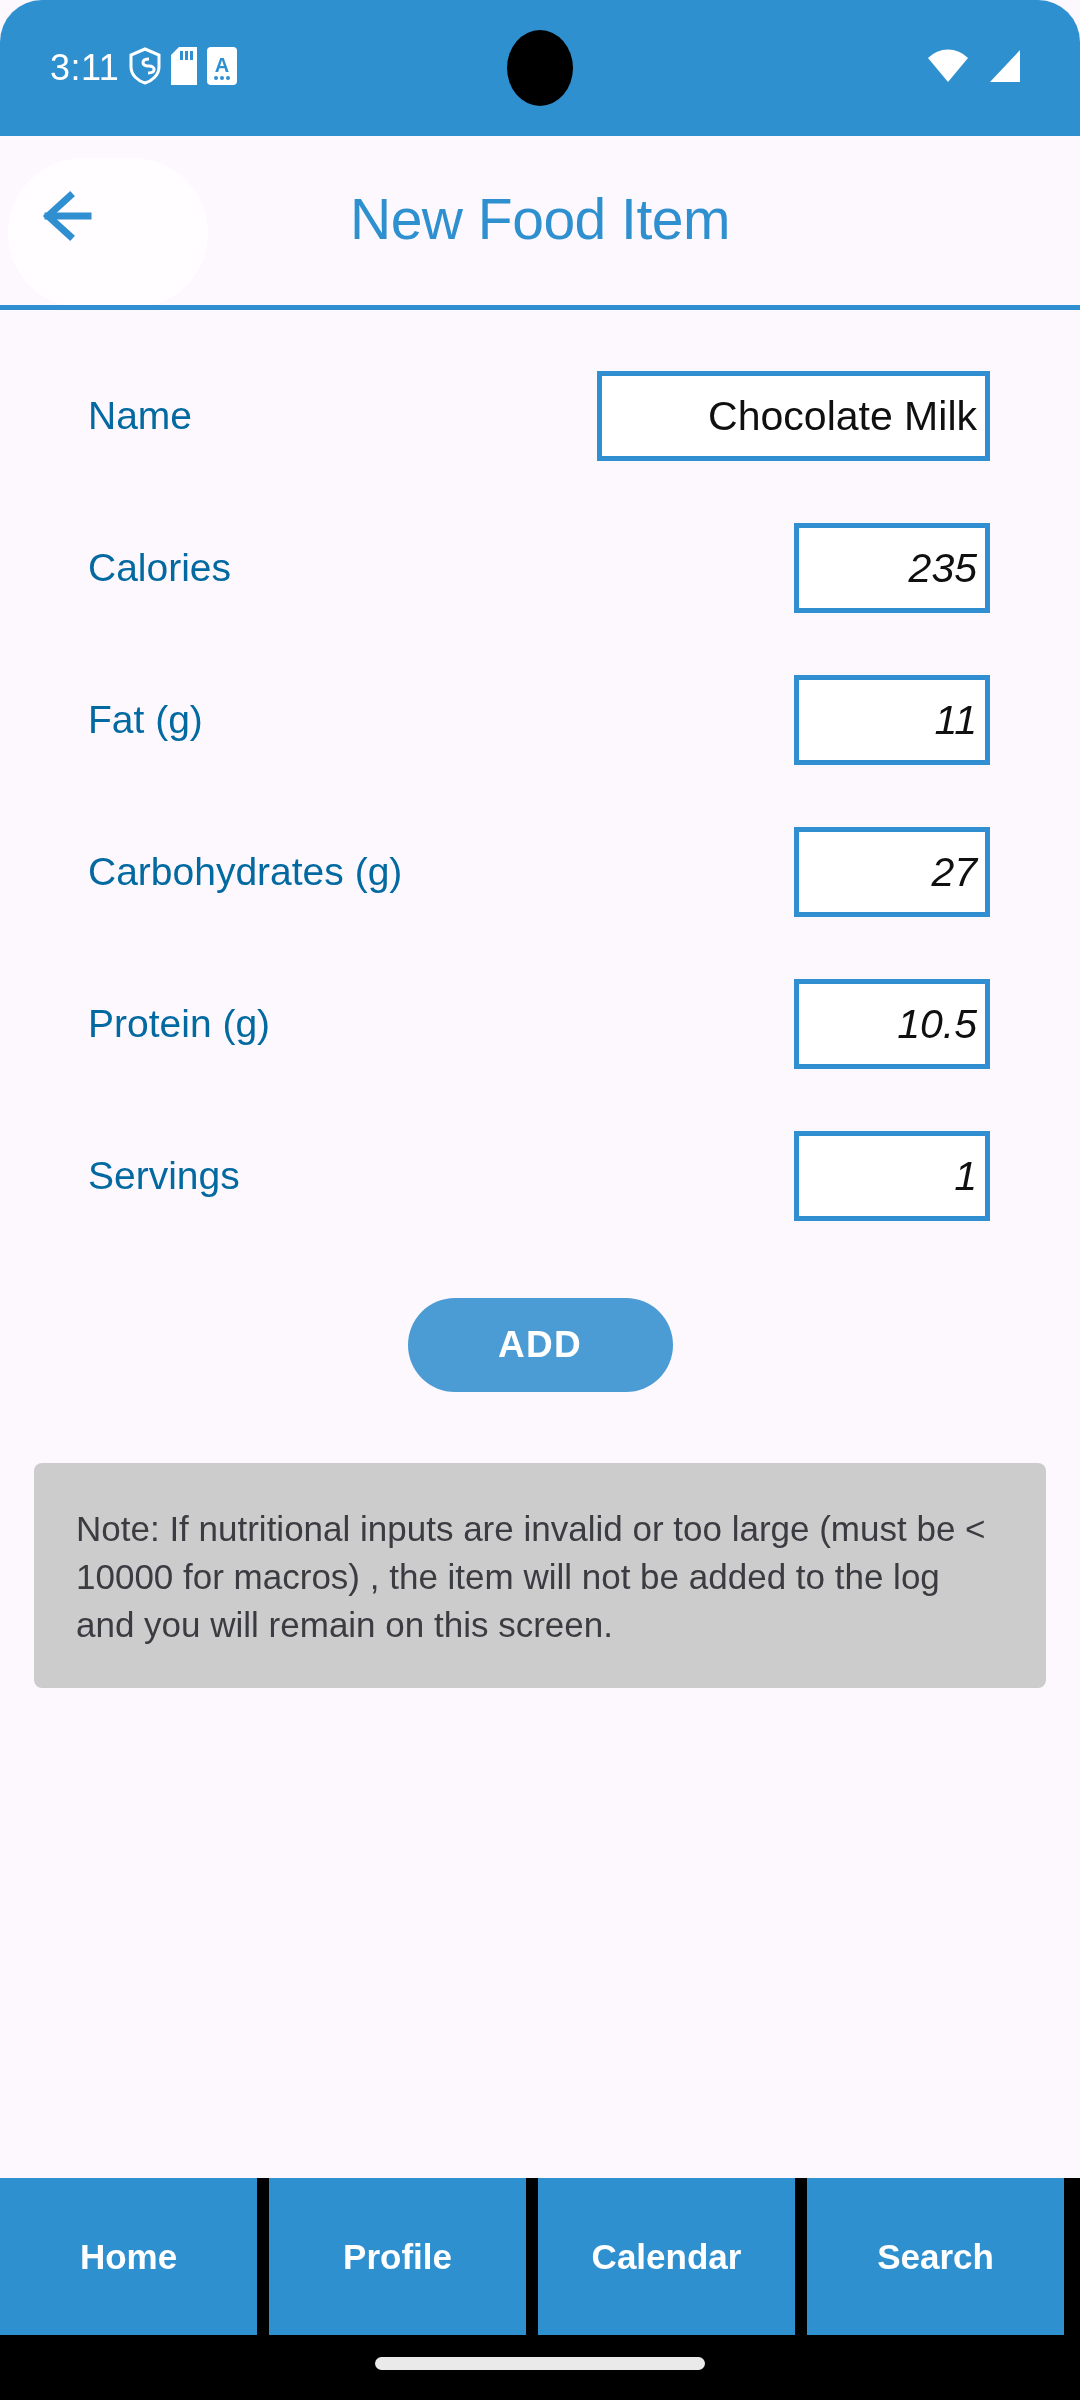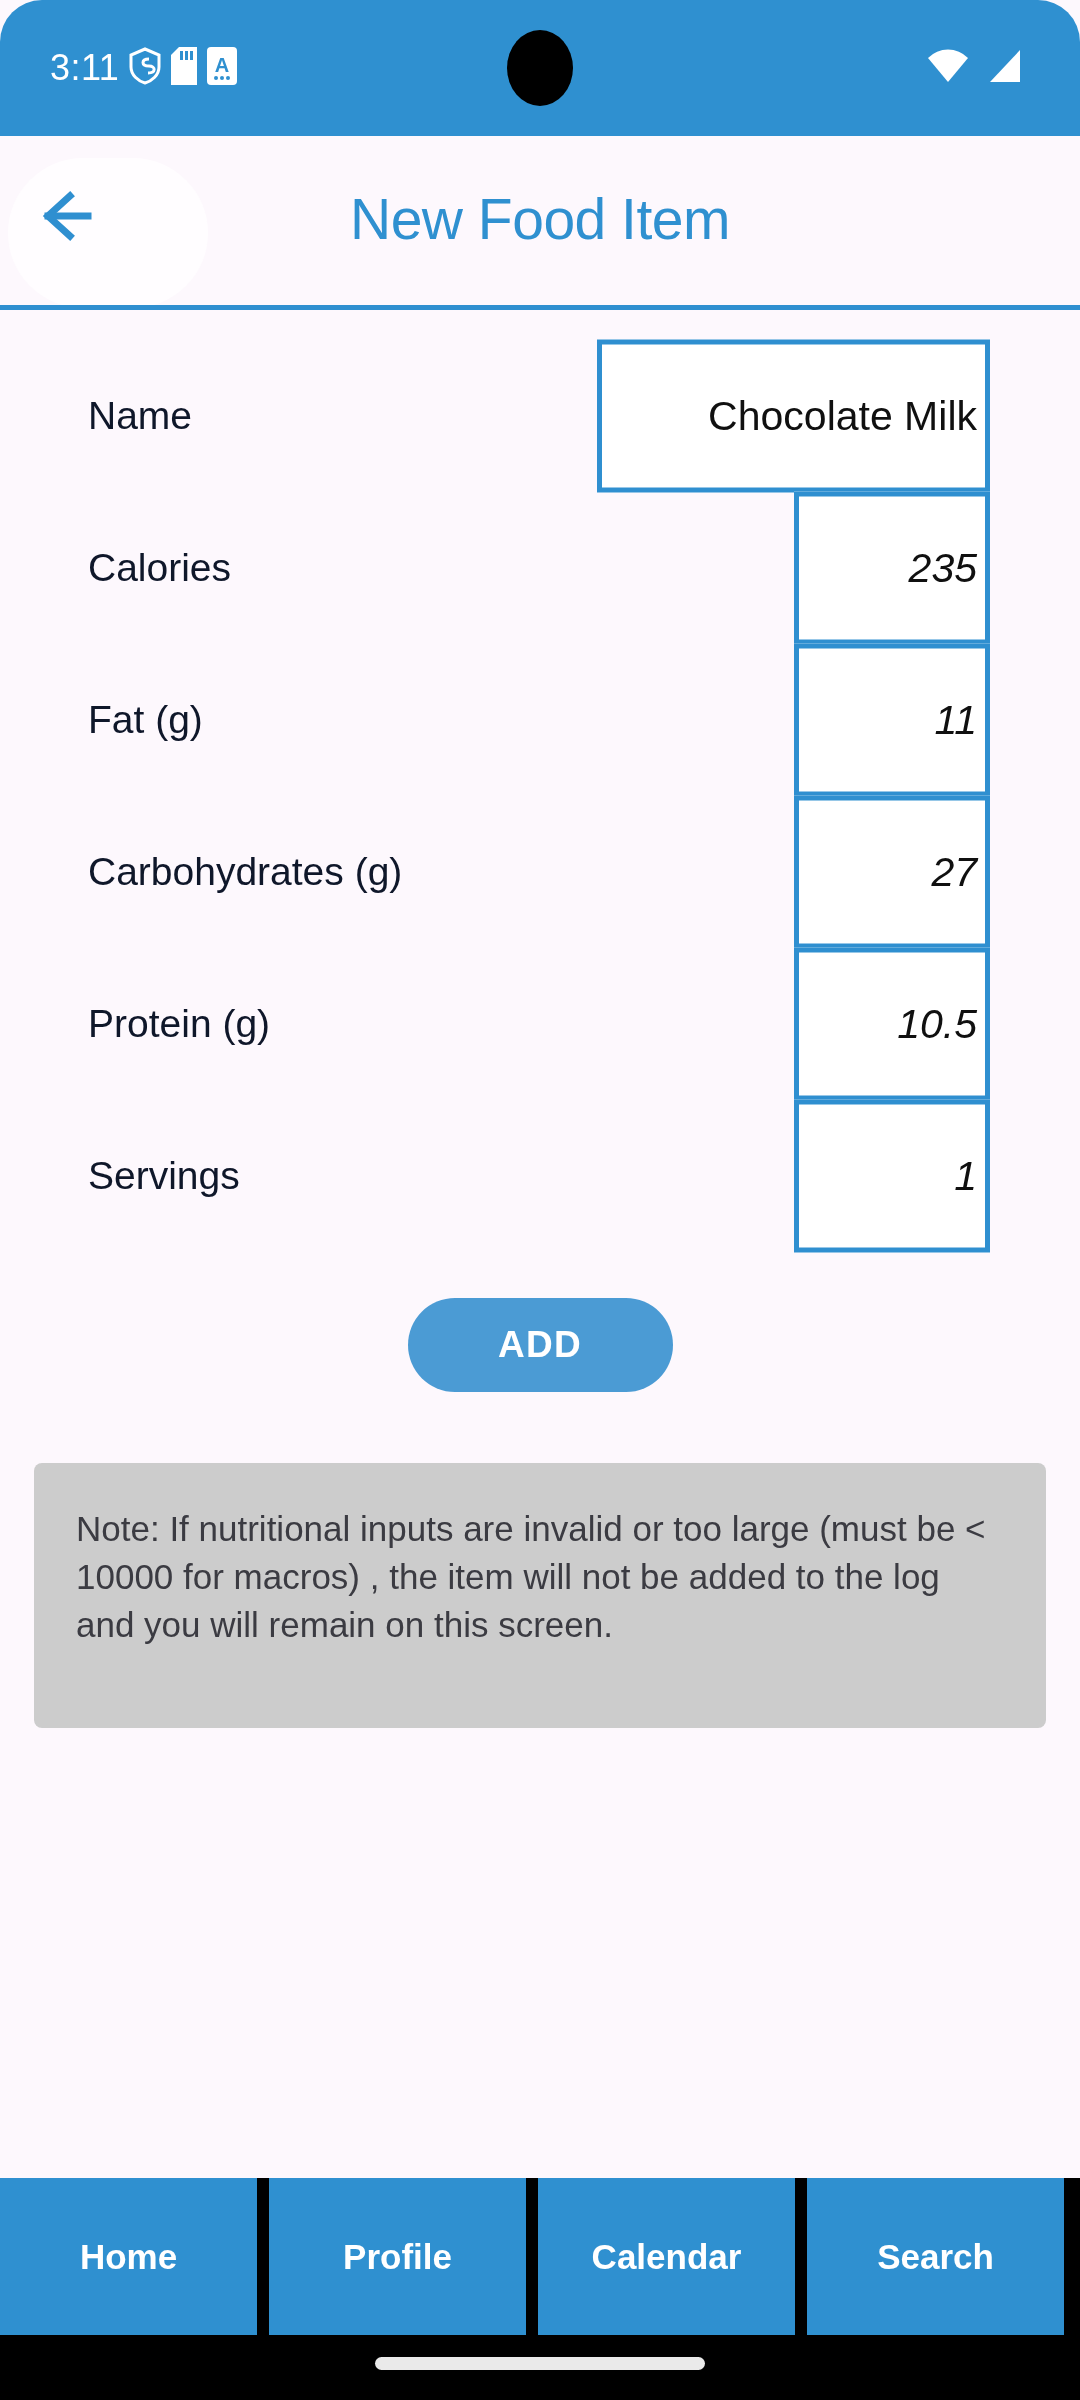--- a/index.html
+++ b/index.html
@@ -124,30 +124,30 @@
   .form-row {
     position: relative;
     width: 1080px;
     height: 152px;
   }
   .form-label {
     position: absolute;
     left: 88px;
     top: 50%;
     transform: translateY(-50%);
-    color: #0f172a;
+    color: #0369a1;
     font-size: 39px;
     white-space: nowrap;
   }
   .field {
     position: absolute;
     right: 90px;
     top: 50%;
     transform: translateY(-50%);
-    height: 153px;
+    height: 90px;
     background: #ffffff;
     border: 5px solid #2f8fd0;
     display: flex;
     align-items: center;
     justify-content: flex-end;
     padding-right: 8px;
     cursor: text;
   }
   .field.wide  { width: 393px; }
   .field.narrow{ width: 196px; font-style: italic; }
@@ -179,21 +179,21 @@
     cursor: pointer;
     font-family: "Liberation Sans", sans-serif;
   }
 
   
   #note-card {
     position: absolute;
     top: 1463px;
     left: 34px;
     width: 1012px;
-    height: 265px;
+    height: 225px;
     background: #cccccc;
     border-radius: 8px;
     padding: 42px 42px 0 42px;
   }
   #note-text {
     color: #3b3b42;
     font-size: 35px;
     line-height: 1.37;
   }
 

